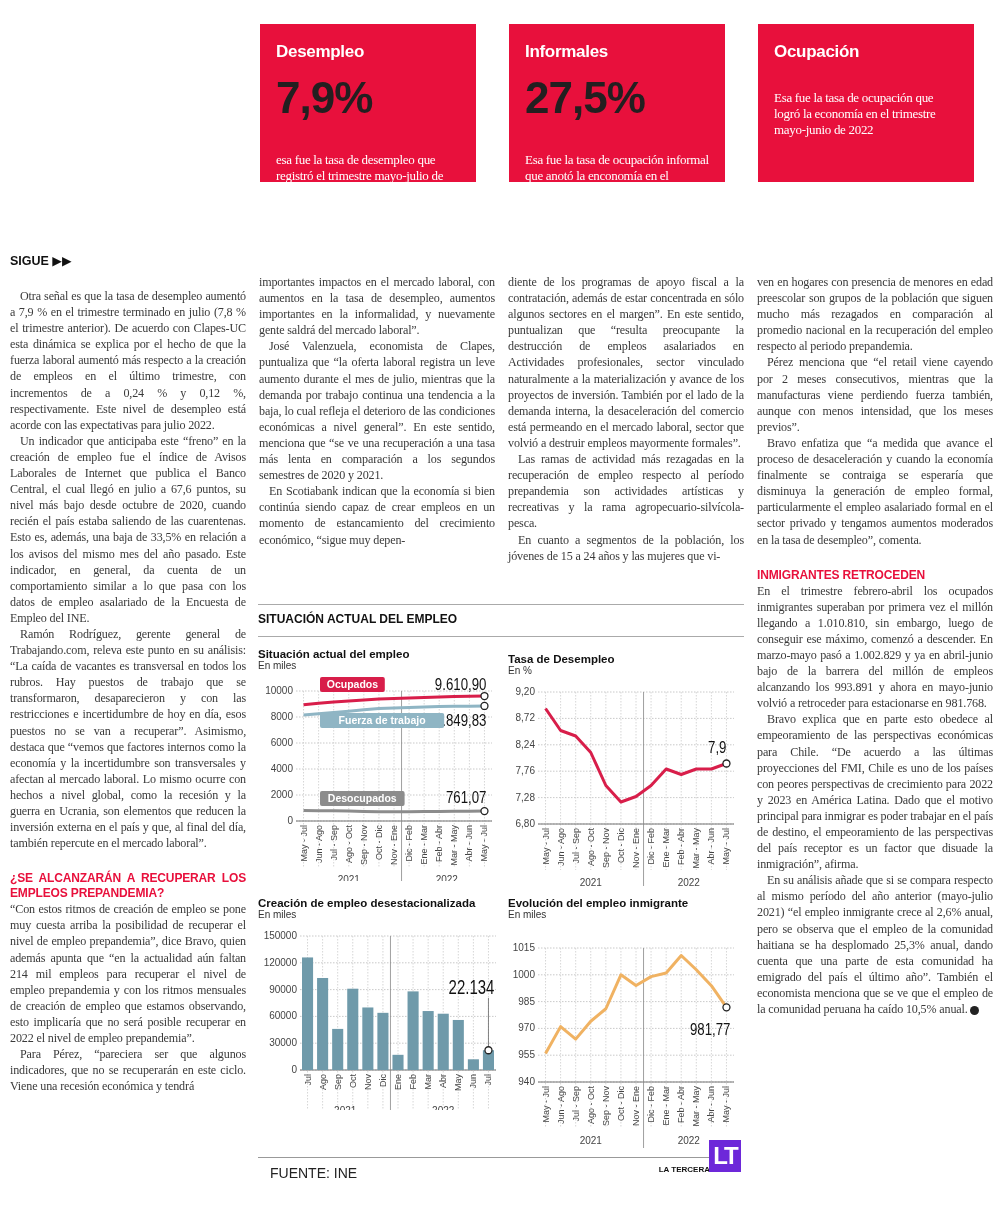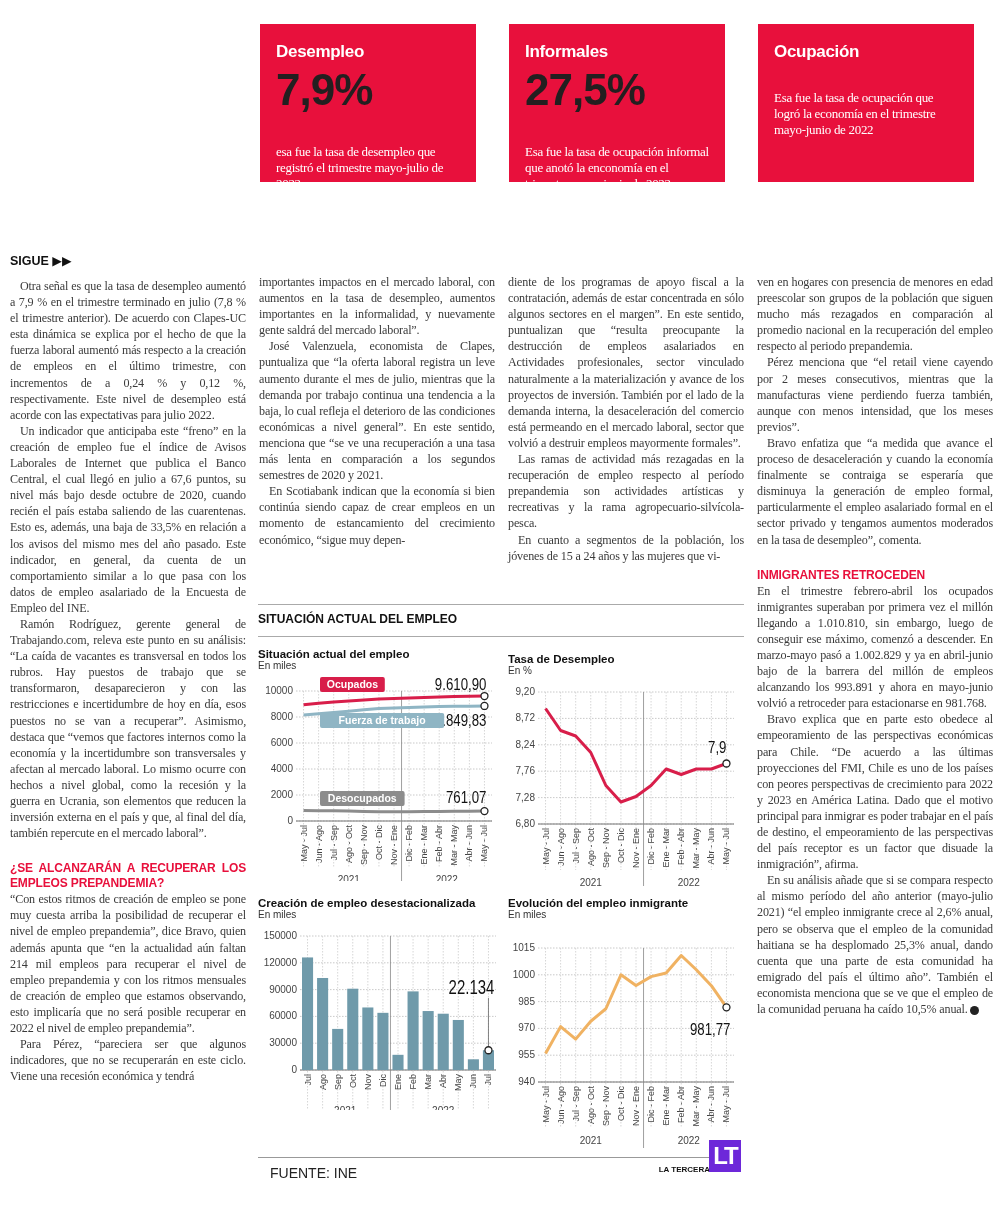--- a/index.html
+++ b/index.html
@@ -1,19 +1,19 @@
 <!DOCTYPE html>
 <html><head>
 <meta charset="utf-8">
 <style>
 *{box-sizing:border-box;margin:0;padding:0}
 body{width:1000px;height:1208px;background:#fff;position:relative;overflow:hidden;font-family:"Liberation Serif","DejaVu Serif",serif;color:#333}
 .kpi{position:absolute;top:24px;width:216px;height:158px;background:#e8103c;padding:18px 16px;color:#fff}
 .kpi .t{font-family:"Liberation Sans","DejaVu Sans",sans-serif;font-weight:bold;font-size:17px;letter-spacing:-0.3px}
-.kpi .v{font-family:"Liberation Sans","DejaVu Sans",sans-serif;font-weight:bold;font-size:44px;color:#231f20;margin-top:2px;letter-spacing:-1px;line-height:52px}
+.kpi .v{font-family:"Liberation Sans","DejaVu Sans",sans-serif;font-weight:bold;font-size:44px;color:#231f20;margin-top:10px;letter-spacing:-1px;line-height:52px}
 .kpi .d{font-family:Liberation Serif, serif;font-size:13px;line-height:16px;margin-top:28px;letter-spacing:-0.3px}
 .sigue{position:absolute;left:10px;top:253px;font-family:"Liberation Sans","DejaVu Sans",sans-serif;font-weight:bold;font-size:12.5px;color:#111}
 .col{position:absolute;width:236px;font-size:12.1px;line-height:16.1px;text-align:justify;hyphens:auto;color:#3a3a3a;letter-spacing:-0.15px}
 .col p{text-indent:10px}
 .col p.noind{text-indent:0}
 .sub{font-family:"Liberation Sans","DejaVu Sans",sans-serif;font-weight:bold;color:#e8103c;font-size:12px;line-height:15px;margin-top:20px;text-indent:0!important}
 .infobox{position:absolute;left:258px;top:604px;width:486px}
 .infobox .hd{font-family:"Liberation Sans","DejaVu Sans",sans-serif;font-weight:bold;font-size:12px;color:#111;padding:7px 0;border-top:1px solid #aaa;border-bottom:1px solid #aaa;height:33px}
 .chart{position:absolute}
 .chart .ct{font-family:"Liberation Sans","DejaVu Sans",sans-serif;font-weight:bold;font-size:11.5px;color:#111}
@@ -38,21 +38,21 @@
   <div class="v">27,5%</div>
   <div class="d">Esa fue la tasa de ocupación informal que anotó la enconomía en el trimestre mayo-junio de 2022.</div>
 </div>
 <div class="kpi" style="left:758px">
   <div class="t">Ocupación</div>
   <div class="d">Esa fue la tasa de ocupación que logró la economía en el trimestre mayo-junio de 2022</div>
 </div>
 
 <div class="sigue">SIGUE ▶▶</div>
 
-<div class="col" style="left:10px;top:278px">
+<div class="col" style="left:10px;top:288px">
   <p>Otra señal es que la tasa de desempleo aumentó a 7,9 % en el trimestre terminado en julio (7,8 % el trimestre anterior). De acuerdo con Clapes-UC esta dinámica se explica por el hecho de que la fuerza laboral aumentó más respecto a la creación de empleos en el último trimestre, con incrementos de a 0,24 % y 0,12 %, respectivamente. Este nivel de desempleo está acorde con las expectativas para julio 2022.</p>
   <p>Un indicador que anticipaba este “freno” en la creación de empleo fue el índice de Avisos Laborales de Internet que publica el Banco Central, el cual llegó en julio a 67,6 puntos, su nivel más bajo desde octubre de 2020, cuando recién el país estaba saliendo de las cuarentenas. Esto es, además, una baja de 33,5% en relación a los avisos del mismo mes del año pasado. Este indicador, en general, da cuenta de un comportamiento similar a lo que pasa con los datos de empleo asalariado de la Encuesta de Empleo del INE.</p>
   <p>Ramón Rodríguez, gerente general de Trabajando.com, releva este punto en su análisis: “La caída de vacantes es transversal en todos los rubros. Hay puestos de trabajo que se transformaron, desaparecieron y con las restricciones e incertidumbre de hoy en día, esos puestos no se van a recuperar”. Asimismo, destaca que “vemos que factores internos como la economía y la incertidumbre son transversales y afectan al mercado laboral. Lo mismo ocurre con hechos a nivel global, como la recesión y la guerra en Ucrania, son elementos que reducen la inversión externa en el país y que, al final del día, también repercute en el mercado laboral”.</p>
   <p class="sub">¿SE ALCANZARÁN A RECUPERAR LOS EMPLEOS PREPANDEMIA?</p>
   <p class="noind">“Con estos ritmos de creación de empleo se pone muy cuesta arriba la posibilidad de recuperar el nivel de empleo prepandemia”, dice Bravo, quien además apunta que “en la actualidad aún faltan 214 mil empleos para recuperar el nivel de empleo prepandemia y con los ritmos mensuales de creación de empleo que estamos observando, esto implicaría que no será posible recuperar en 2022 el nivel de empleo prepandemia”.</p>
   <p>Para Pérez, “pareciera ser que algunos indicadores, que no se recuperarán en este ciclo. Viene una recesión económica y tendrá</p>
 </div>
 
 <div class="col" style="left:259px;top:274px">
   <p class="noind">importantes impactos en el mercado laboral, con aumentos en la tasa de desempleo, aumentos importantes en la informalidad, y nuevamente gente saldrá del mercado laboral”.</p>

